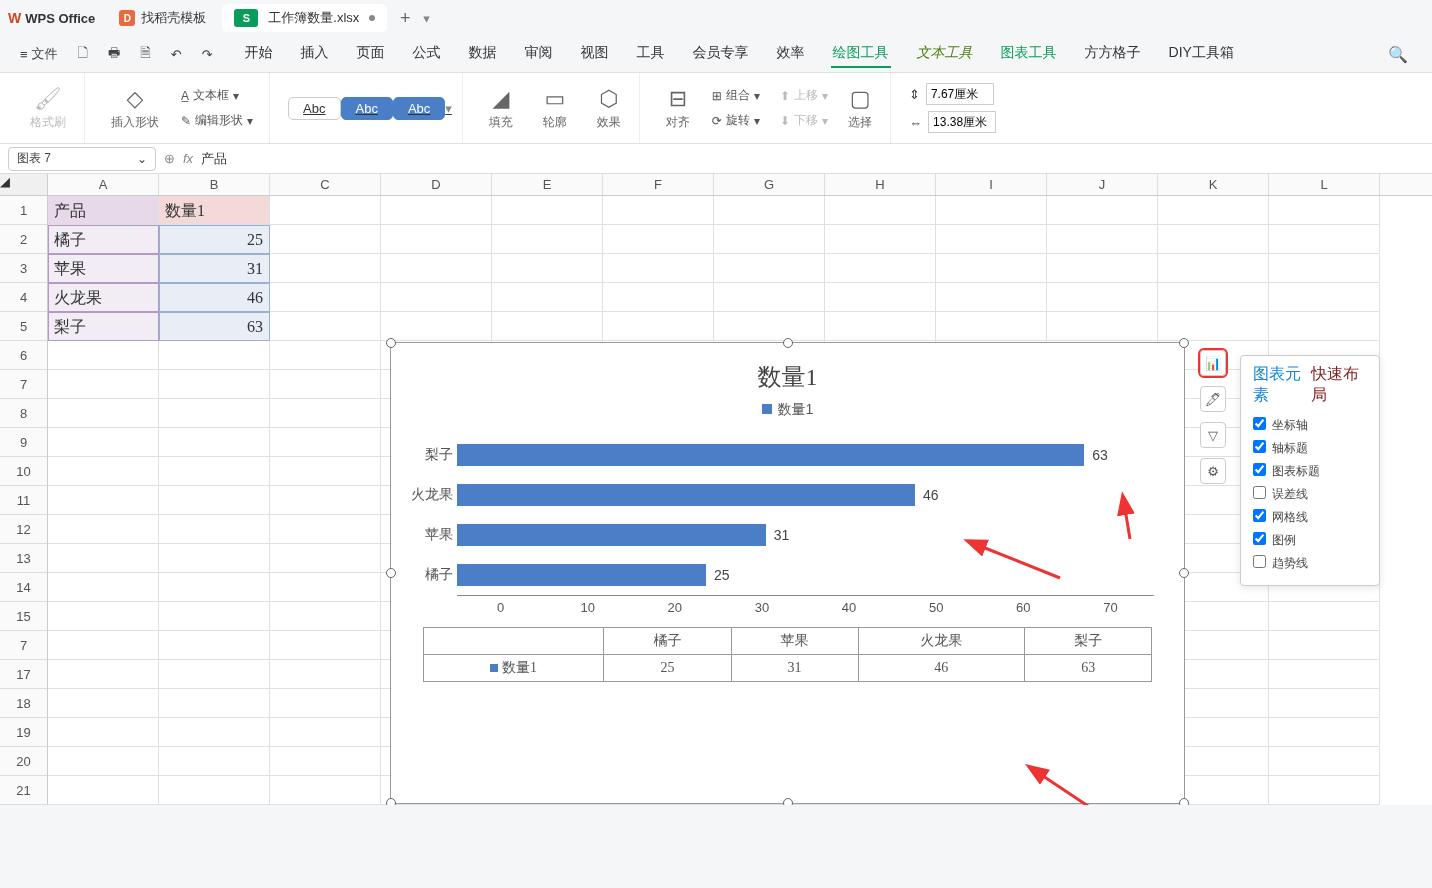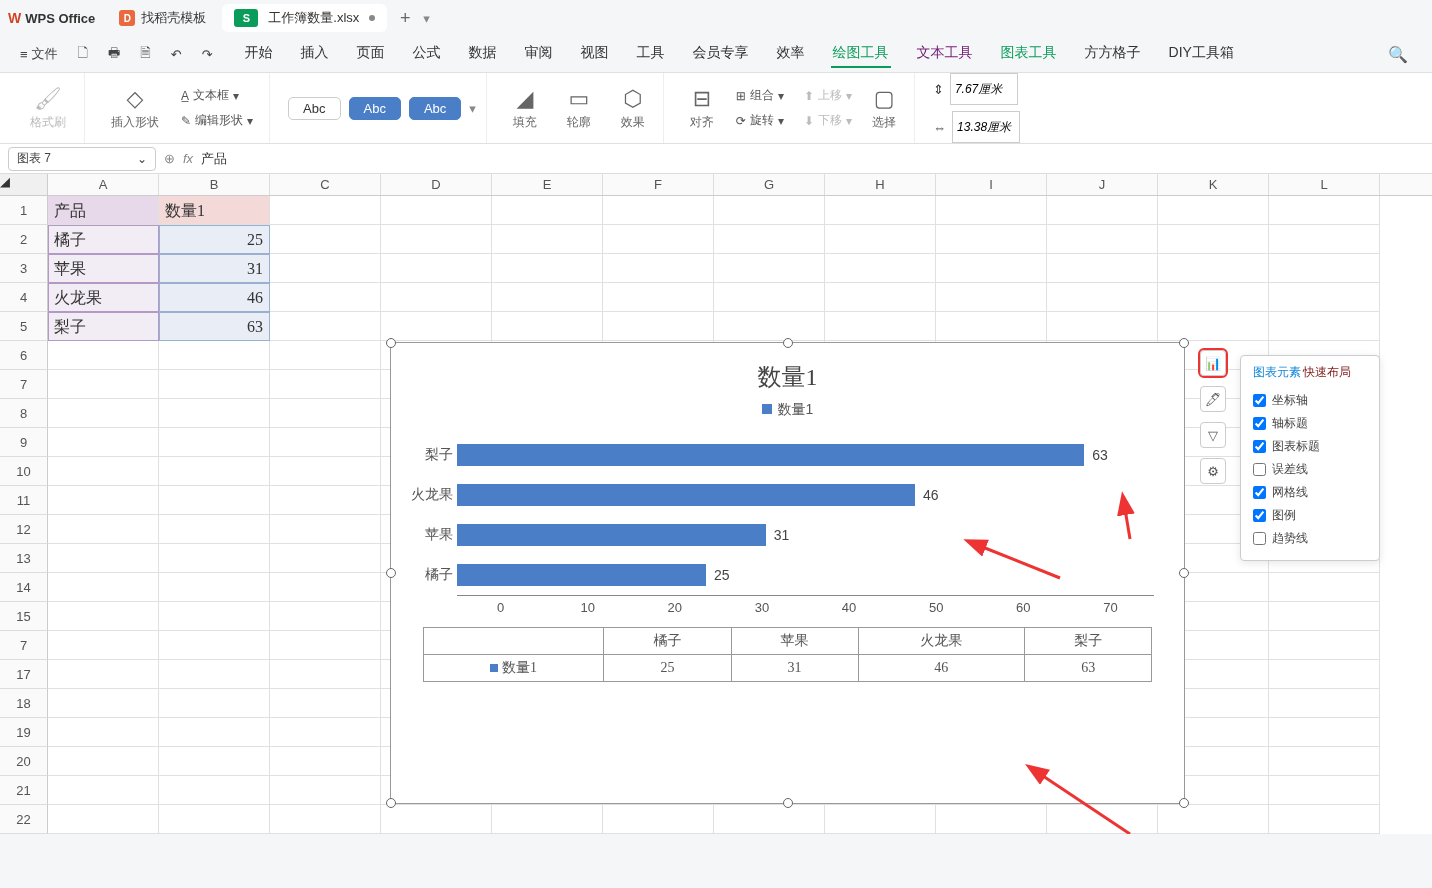--- a/index.html
+++ b/index.html
@@ -30,21 +30,21 @@
 .ribbon { height: 72px; background: #fff; border-top: 1px solid #e0e0e0; border-bottom: 1px solid #e0e0e0; display: flex; align-items: center; padding: 0 12px; gap: 8px; }
 .ribbon-group { display: flex; align-items: center; padding: 0 10px; height: 100%; border-right: 1px solid #eee; }
 .rb-big { display: flex; flex-direction: column; align-items: center; justify-content: center; gap: 2px; padding: 4px 8px; cursor: pointer; color: #666; font-size: 12px; }
 .rb-big.disabled { color: #bbb; }
 .rb-big .ic { font-size: 22px; }
 .rb-mini { display: flex; align-items: center; gap: 4px; font-size: 12px; color: #555; padding: 2px 6px; cursor: pointer;}
 .rb-stack { display: flex; flex-direction: column; gap: 4px; }
 .abc-btn { padding: 3px 14px; border: 1px solid #ccc; border-radius: 5px; background: #fff; font-size: 13px; color: #333; cursor: pointer;}
 .abc-btn.fill-blue { background: #4a7ec7; color: #fff; border-color: #4a7ec7; }
 .abc-btn.fill-dark { background: #4a7ec7; color: #fff; border-color: #4a7ec7; }
-.size-input { width: 68px; height: 32px; border: 1px solid #ccc; padding: 0 4px; font-size: 12px; text-align: left; font-style: italic; }
+.size-input { width: 68px; height: 22px; border: 1px solid #ccc; padding: 0 4px; font-size: 12px; text-align: left; }
 .size-row { display: flex; align-items: center; gap: 6px; }
 
 
 .formula-bar { height: 30px; background: #fff; border-bottom: 1px solid #ddd; display: flex; align-items: center; padding: 0 8px; gap: 8px; }
 .name-box { width: 148px; height: 24px; border: 1px solid #ccc; border-radius: 4px; display: flex; align-items: center; padding: 0 8px; justify-content: space-between; font-size: 12px; color: #444;}
 .fx { color: #888; font-style: italic; font-size: 13px; }
 .formula-text { color: #333; }
 
 
 .grid-container { position: relative; background: #fff; }
@@ -84,24 +84,24 @@
 .data-table th { font-weight: normal; }
 .axis-title { text-align: center; font-size: 15px; color: #888; padding-top: 6px; font-family: "SimSun", serif;}
 
 
 .side-btns { position: absolute; left: 1200px; top: 176px; display: flex; flex-direction: column; gap: 10px; }
 .side-btn { width: 26px; height: 26px; border: 1px solid #ccc; border-radius: 4px; background: #fff; display: flex; align-items: center; justify-content: center; cursor: pointer; color: #555;}
 .side-btn.hl { outline: 2px solid #e33; }
 
 
 .popout { position: absolute; left: 1240px; top: 181px; width: 140px; background: #fff; border: 1px solid #ccc; border-radius: 4px; box-shadow: 0 2px 8px rgba(0,0,0,0.1); padding: 8px 8px 10px;}
-.popout-tabs { display: flex; gap: 2px; padding: 0 4px 8px; font-size: 12px;}
+.popout-tabs { display: flex; gap: 2px; padding: 0 4px 8px; font-size: 16px;}
 .popout-tabs .pt { cursor: pointer; color: #7f1d1d;}
 .popout-tabs .pt.act { color: #1286d8; }
-.chk-row { display: flex; align-items: center; gap: 6px; font-size: 12px; color: #444; padding: 3px 4px; position: relative;}
+.chk-row { display: flex; gap: 6px; font-size: 12px; color: #444; padding: 3px 4px; position: relative;}
 .chk-row input { width: 13px; height: 13px; }
 .chk-row.hl { background: #d0d0d0; }
 .chk-row .arrow { position: absolute; right: -2px; color: #888; font-size: 10px;}
 .hl-box { outline: 2px solid #e33; outline-offset: -1px; }
 
 
 .red-arrow { position: absolute; pointer-events: none; }
 
 </style>
 </head>
@@ -139,21 +139,21 @@
       <div class="menu-tab">插入</div>
       <div class="menu-tab">页面</div>
       <div class="menu-tab">公式</div>
       <div class="menu-tab">数据</div>
       <div class="menu-tab">审阅</div>
       <div class="menu-tab">视图</div>
       <div class="menu-tab">工具</div>
       <div class="menu-tab">会员专享</div>
       <div class="menu-tab">效率</div>
       <div class="menu-tab active">绘图工具</div>
-      <div class="menu-tab" style="color: #701a75;">文本工具</div>
+      <div class="menu-tab" style="color: #4d7c0f; font-style: italic;">文本工具</div>
       <div class="menu-tab" style="color: rgb(10, 156, 90);">图表工具</div>
       <div class="menu-tab">方方格子</div>
       <div class="menu-tab">DIY工具箱</div>
     </div>
   <div class="spacer"></div>
   <div class="search-icon">🔍</div>
 </div>
 
 <div class="ribbon">
   <div class="ribbon-group">
@@ -165,21 +165,21 @@
   <div class="ribbon-group">
     <div class="rb-big">
       <span class="ic">◇</span>
       <span>插入形状</span>
     </div>
     <div class="rb-stack" style="margin-left:8px;">
       <div class="rb-mini"><span>A̲</span> <span>文本框</span> ▾</div>
       <div class="rb-mini"><span>✎</span> <span>编辑形状</span> ▾</div>
     </div>
   </div>
-  <div class="ribbon-group" style="gap:8px;">
+  <div class="ribbon-group" style="gap:0;text-decoration:underline;">
     <button class="abc-btn">Abc</button>
     <button class="abc-btn fill-blue">Abc</button>
     <button class="abc-btn fill-dark">Abc</button>
     <span style="color:#888;">▾</span>
   </div>
   <div class="ribbon-group" style="gap:14px;">
     <div class="rb-big">
         <span class="ic">◢</span>
         <span>填充</span>
       </div>
@@ -548,35 +548,20 @@
         <div class="cell"></div>
         <div class="cell"></div>
         <div class="cell"></div>
         <div class="cell"></div>
         <div class="cell"></div>
         <div class="cell"></div>
         <div class="cell"></div>
       </div>
       <div class="row">
         <div class="row-h">21</div>
-        <div class="cell"></div>
-        <div class="cell"></div>
-        <div class="cell"></div>
-        <div class="cell"></div>
-        <div class="cell"></div>
-        <div class="cell"></div>
-        <div class="cell"></div>
-        <div class="cell"></div>
-        <div class="cell"></div>
-        <div class="cell"></div>
-        <div class="cell"></div>
-        <div class="cell"></div>
-      </div>
-      <div class="row">
-        <div class="row-h">22</div>
         <div class="cell"></div>
         <div class="cell"></div>
         <div class="cell"></div>
         <div class="cell"></div>
         <div class="cell"></div>
         <div class="cell"></div>
         <div class="cell"></div>
         <div class="cell"></div>
         <div class="cell"></div>
         <div class="cell"></div>

